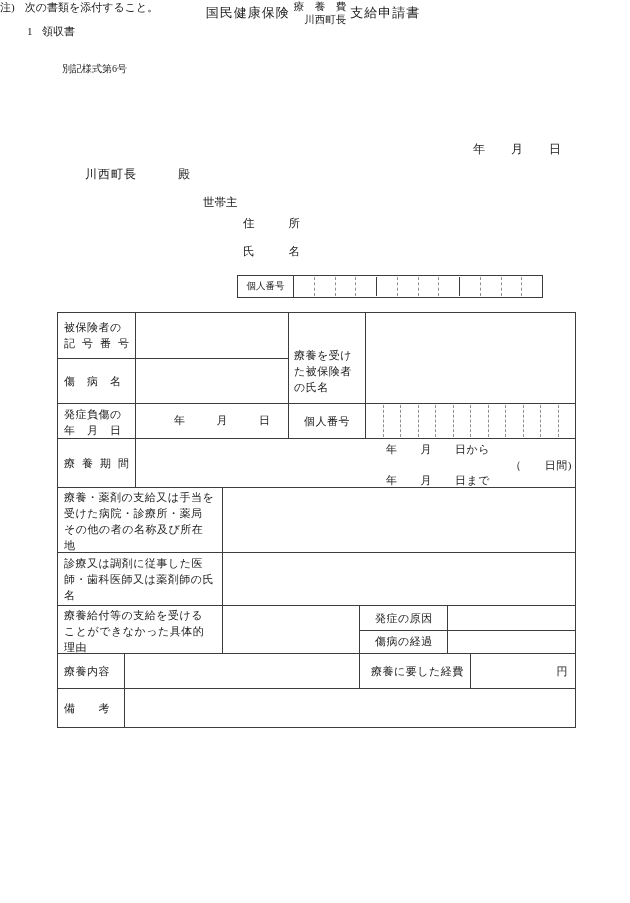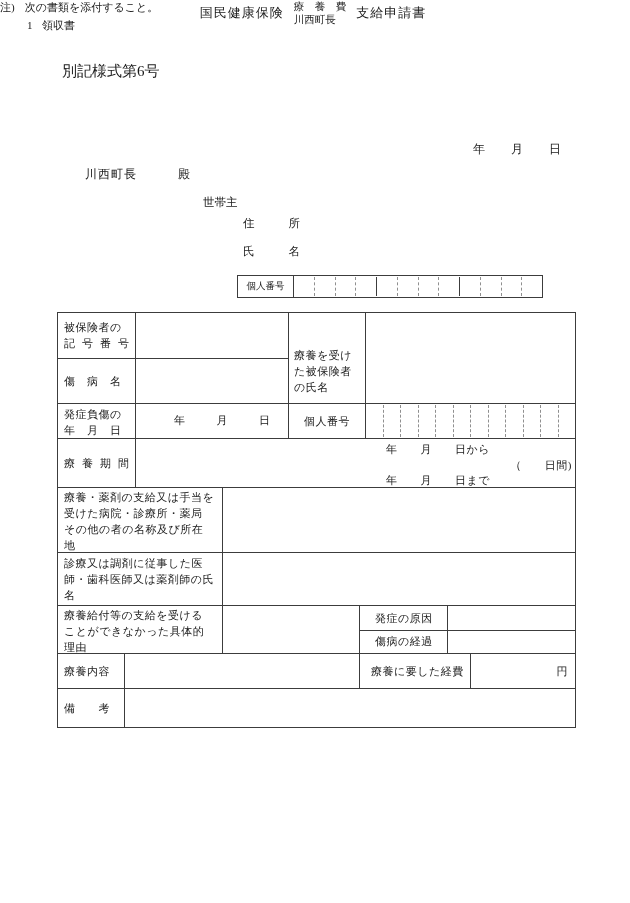--- a/index.html
+++ b/index.html
@@ -8,33 +8,33 @@
   .abs{position:absolute}
   .lbl{white-space:pre-wrap;line-height:16px;font-size:11px;letter-spacing:0.5px}
   .hl{position:absolute;height:1px;background:#3c3c3c}
   .vl{position:absolute;width:1px;background:#3c3c3c}
   .box{position:absolute;border:1px solid #3c3c3c;box-sizing:border-box}
   .strip{position:absolute}
   .cell-sep{position:absolute;top:1px;bottom:1px;width:0;border-left:1px dashed #8f8f8f}
   .cell-sep.solid{border-left:1px solid #3c3c3c}
   .flexsb{display:flex;justify-content:space-between}
   .field{position:absolute}
-  .title-wrap{left:0;right:4px;top:93;height:36;display:flex;justify-content:center;align-items:center;gap:10px}
+  .title-wrap{left:0;right:4px;top:93;height:36;display:flex;justify-content:center;align-items:center;gap:4px}
   .title-main{font-size:13px;letter-spacing:1px}
-  .title-stack{display:flex;flex-direction:column;align-items:flex-start;line-height:13px;font-size:10.5px}
+  .title-stack{display:flex;flex-direction:column;align-items:flex-end;line-height:13px;font-size:10.5px}
   .notes{left:75;top:734;font-size:11px;line-height:15.5px}
-  .note-item{margin-left:27px;margin-top:2px}
+  .note-item{margin-left:27px;margin-top:8px}
   .note-num{display:inline-block;width:15px}
 </style>
 </head>
 <body>
 
 <div class="page">
 
-  <div class="abs" style="left:62px;top:62px;font-size:15px">別記様式第6号</div>
+  <div class="abs" style="left:62px;top:62px;font-size:10px">別記様式第6号</div>
 
   <div class="abs title-wrap">
     <span class="title-main">国民健康保険</span>
     <span class="title-stack">
       <span>療　養　費</span>
       <span>川西町長</span>
     </span>
     <span class="title-main">支給申請書</span>
   </div>
 

